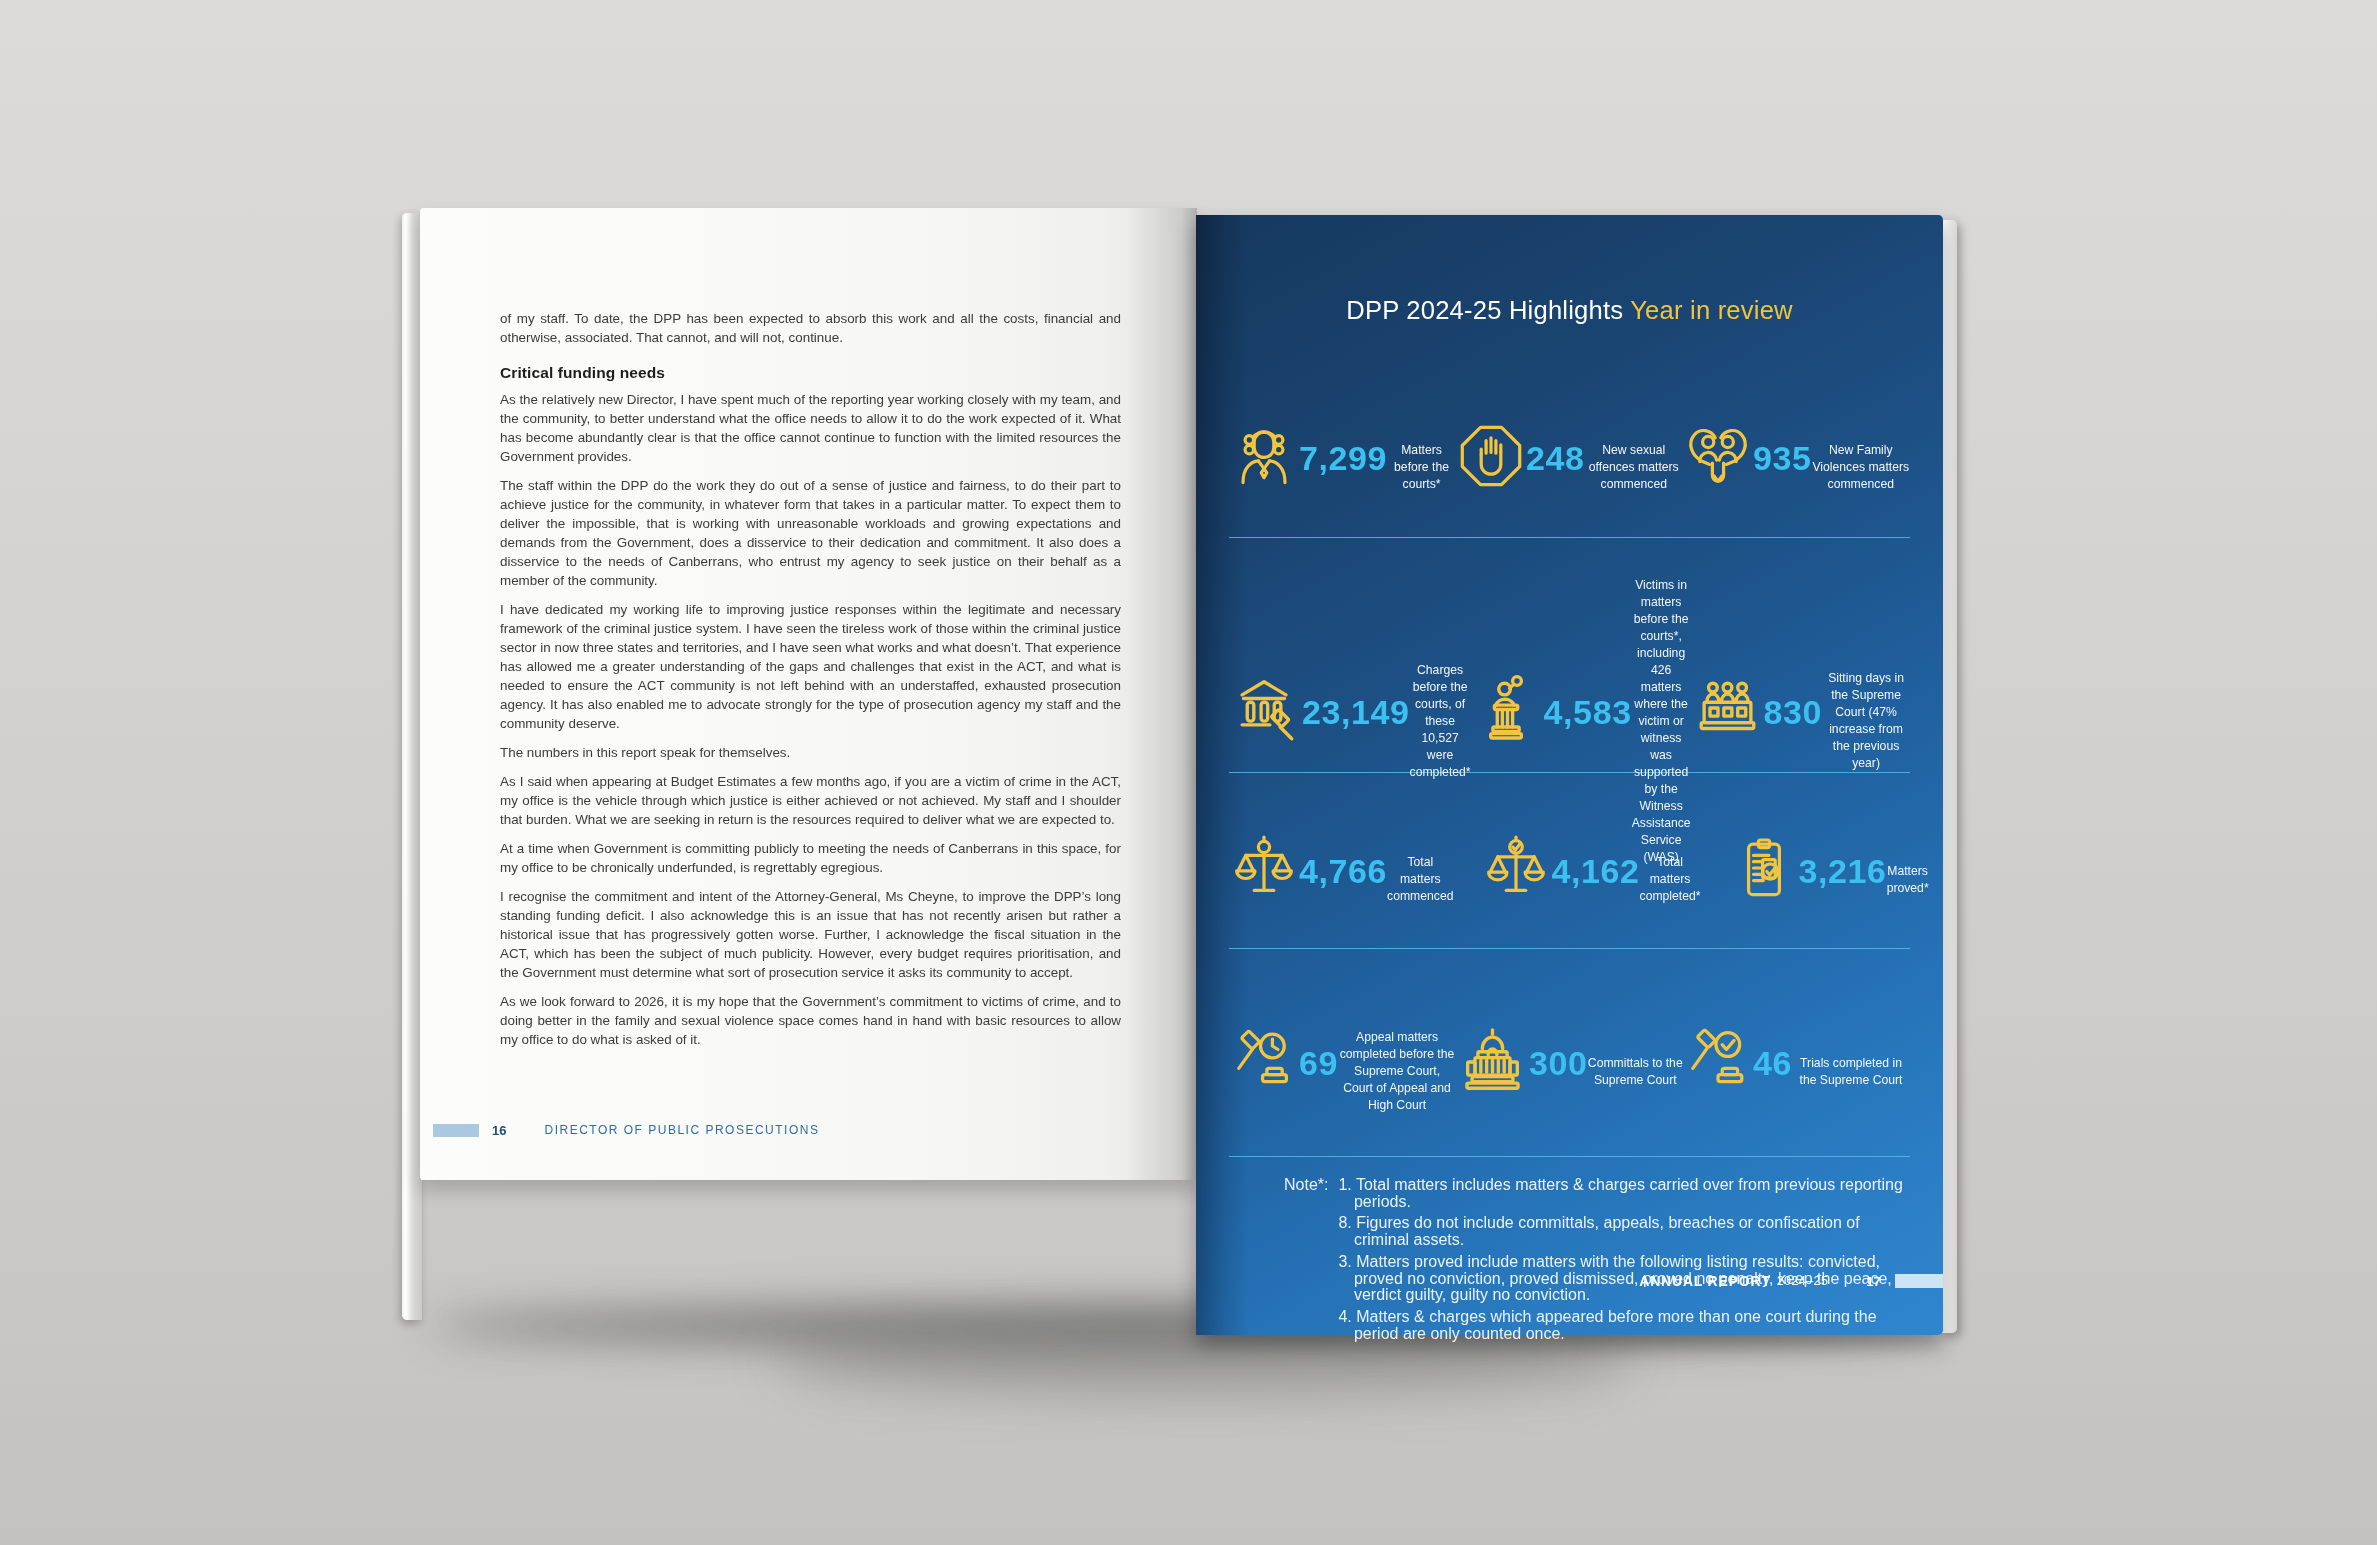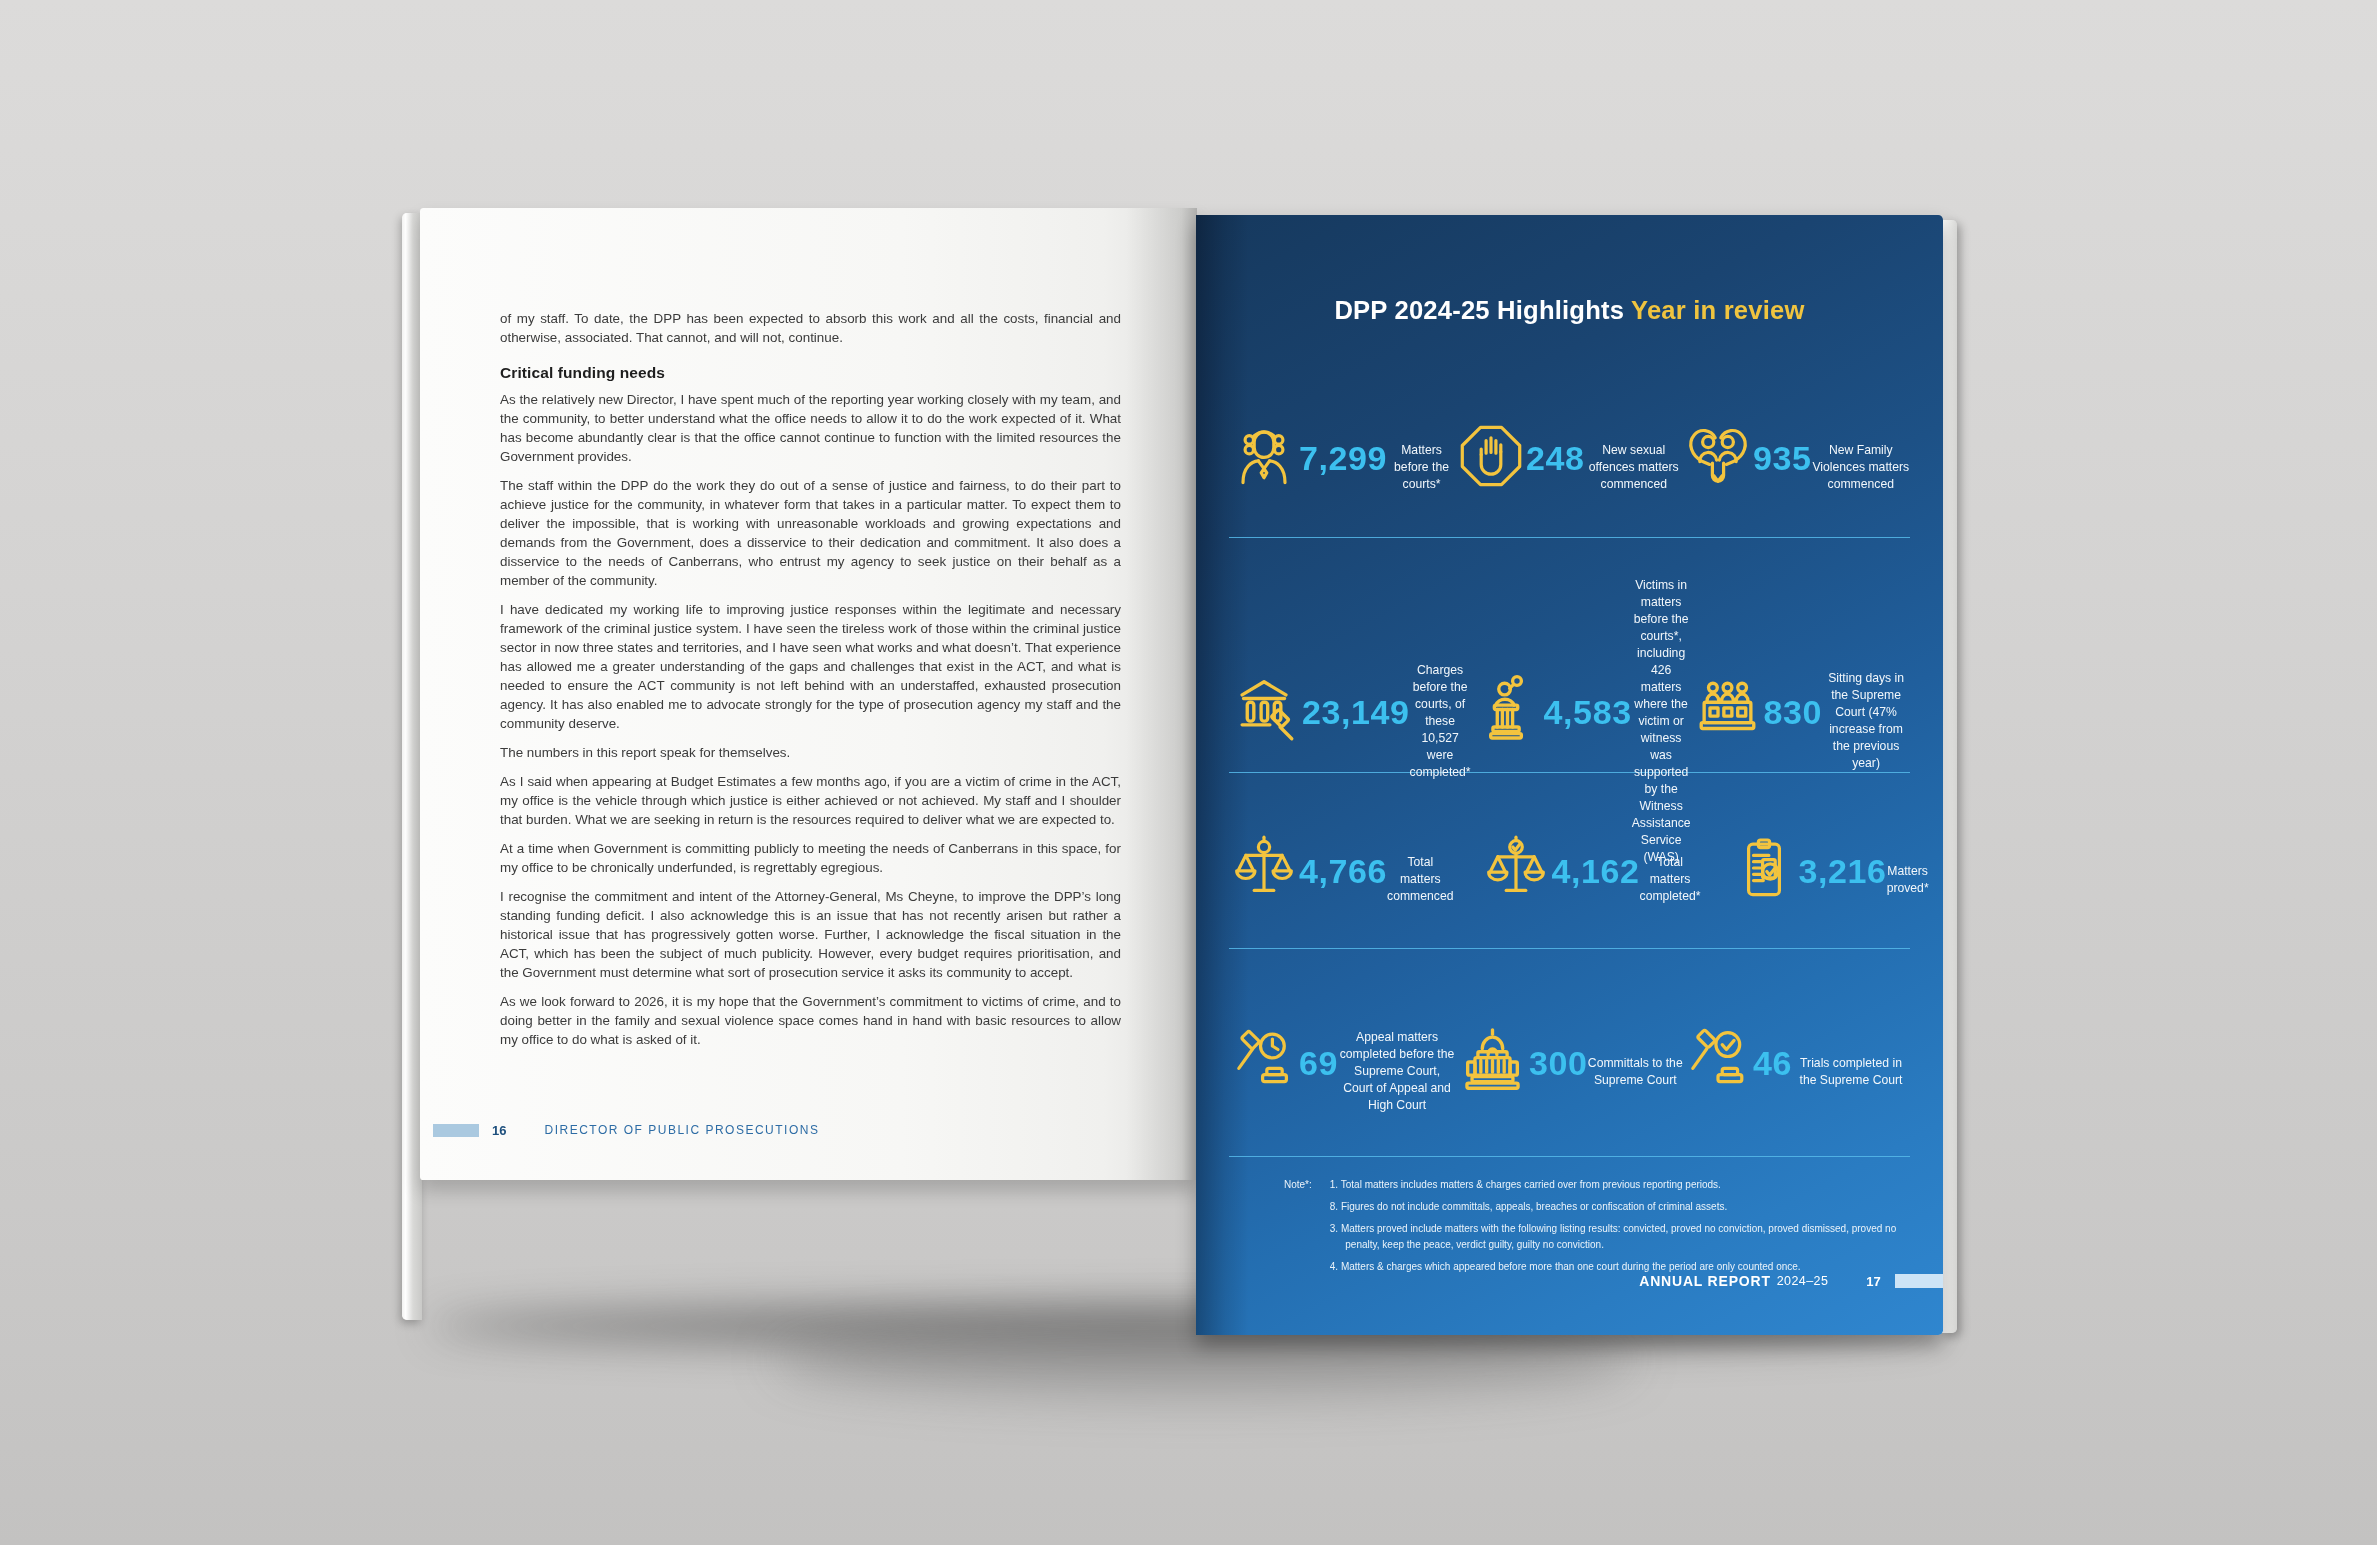--- a/index.html
+++ b/index.html
@@ -61,21 +61,21 @@
     background:linear-gradient(152deg,#16395e 0%,#1a4471 22%,#1d5186 40%,#205f9d 56%,#246fb2 72%,#2a7cc2 86%,#2f86cf 100%);
     border-radius:0 4.8px 4.8px 0;
     box-shadow:0 10.7px 20px rgba(0,0,0,0.30);
   }
   .page-right .gutter-shade{
     position:absolute;left:0;top:0;width:53px;height:100%;
     background:linear-gradient(to right,rgba(0,0,10,0.34) 0%,rgba(0,0,10,0.12) 55%,rgba(0,0,0,0) 100%);
   }
   .rp-title{
     position:absolute;top:81px;left:0;right:0;text-align:center;
-    font-size:25.6px;font-weight:bold;letter-spacing:0.2px;
+    font-size:25.6px;font-weight:normal;letter-spacing:0.2px;
   }
   .rp-title .t-white{color:#ffffff;}
   .rp-title .t-yellow{color:#f0c43f;}
   .stats{
     position:absolute;left:33px;right:33px;top:144px;
   }
   .stat-row{
     display:grid;grid-template-columns:1fr 1fr 1fr;
     border-bottom:1.2px solid rgba(86,186,234,0.85);
   }
@@ -89,21 +89,21 @@
   }
   .stat .icon{height:74px;display:flex;align-items:center;justify-content:center;}
   .stat .icon svg{stroke:#f3c43e;fill:none;stroke-width:4.6;stroke-linecap:round;stroke-linejoin:round;}
   .stat .value{
     color:#3cc0ef;font-size:34px;font-weight:bold;letter-spacing:0.6px;margin-top:6px;
   }
   .stat .caption{
     color:#f2f7fb;font-size:12.2px;line-height:17px;margin-top:23px;max-width:221px;font-weight:300;
   }
   .notes{
-    display:flex;gap:18px;margin:20px 0 0 55px;color:#eaf3fa;font-size:10px;line-height:16.6px;
+    display:flex;gap:10px;margin:20px 0 0 55px;color:#eaf3fa;font-size:16px;line-height:16.6px;
   }
   .notes .note-label{white-space:nowrap;}
   .notes .note-items{max-width:571px;}
   .notes .note-item{margin-bottom:5.3px;padding-left:15.5px;text-indent:-15.5px;}
   .footer-right{
     position:absolute;right:0;bottom:46px;display:flex;align-items:center;
   }
   .footer-right .ar-bold{color:#ffffff;font-size:14px;font-weight:bold;letter-spacing:0.8px;}
   .footer-right .ar-year{color:#ffffff;font-size:12.5px;margin-left:6px;letter-spacing:0.4px;}
   .footer-right .pagenum{color:#ffffff;font-size:13px;font-weight:bold;margin-left:38px;}

